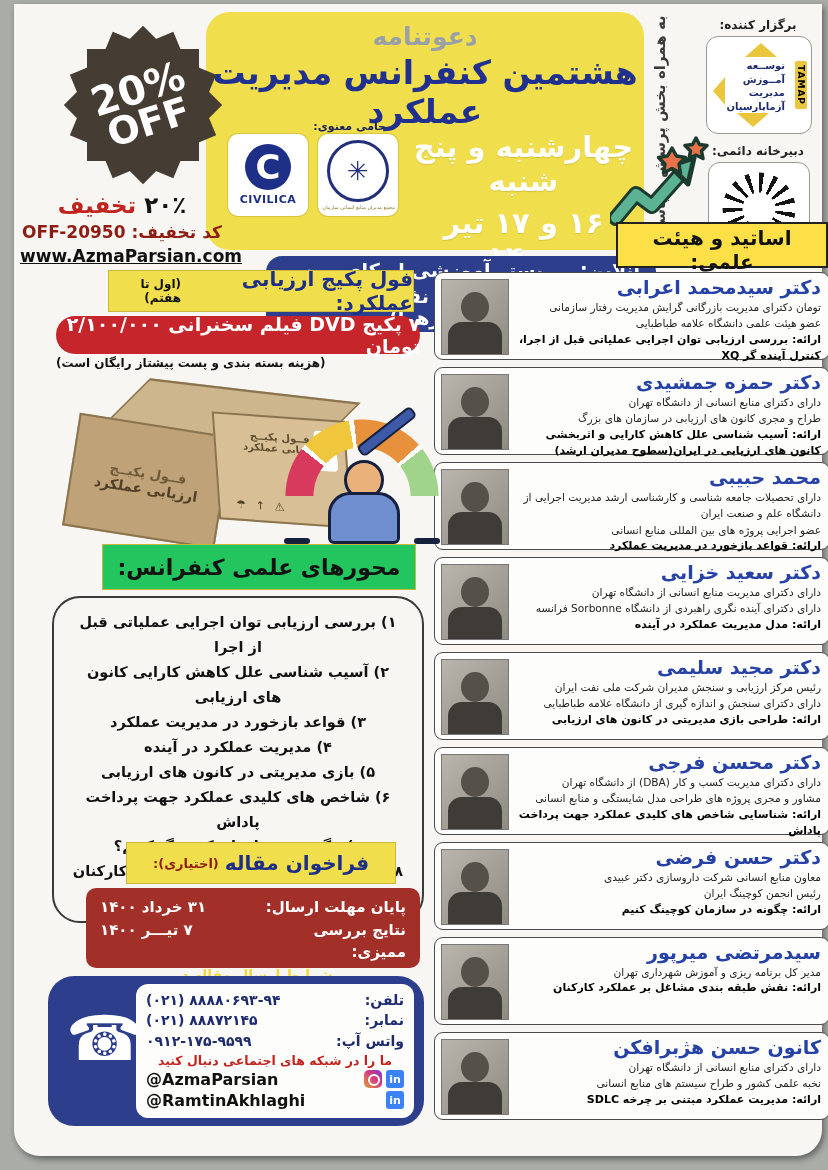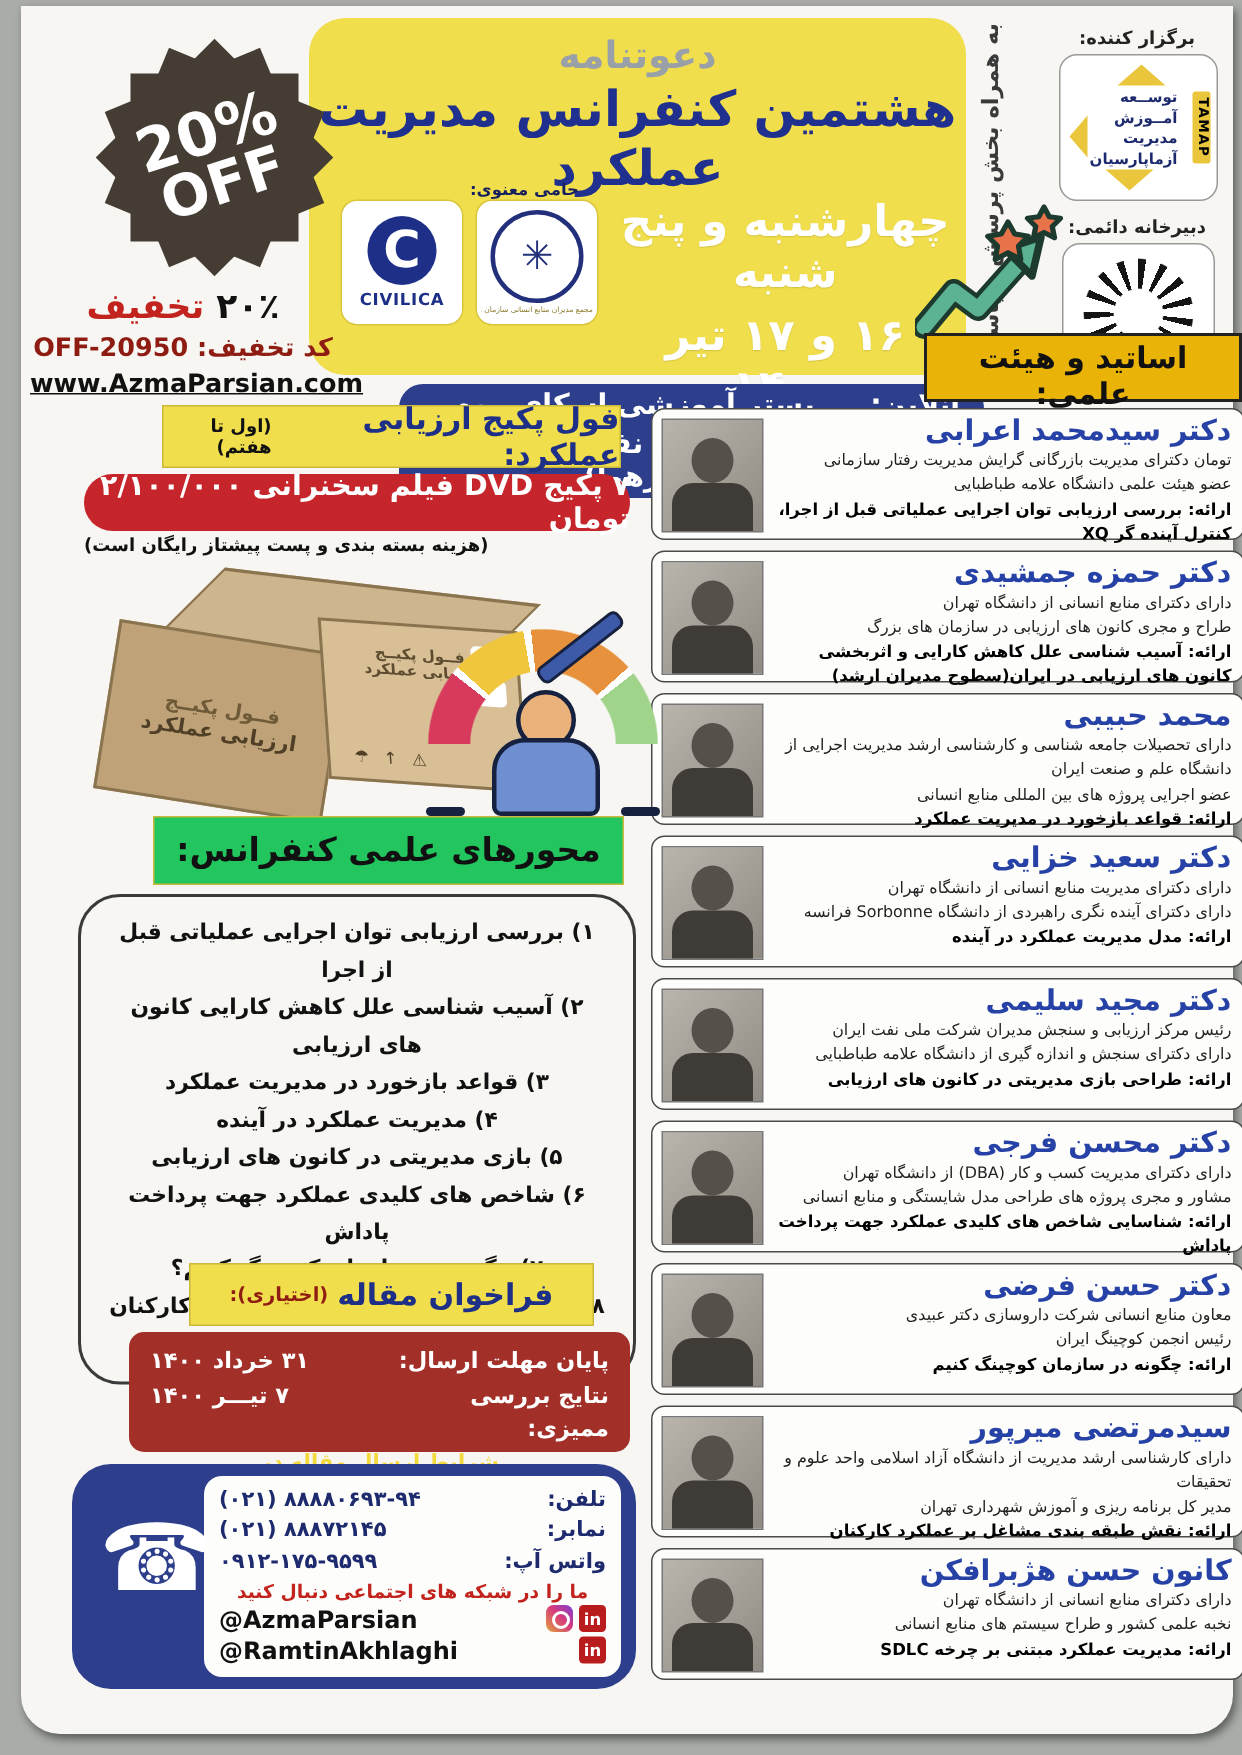--- a/index.html
+++ b/index.html
@@ -99,21 +99,21 @@
   .venue-box{
     left:252px;top:252px;width:390px;height:76px;background:#2c3e8c;border-radius:16px;
     color:#fff;display:flex;flex-direction:column;justify-content:center;gap:4px;padding:0 16px;box-sizing:border-box;
   }
   .venue-row{display:flex;font-size:19px;font-weight:bold;}
   .venue-row .lbl{width:78px;}
   .venue-row .val{flex:1;text-align:center;}
 
   
   .fac-head{
-    left:602px;top:218px;width:212px;height:46px;background:#eab308;border:2px solid #222;
+    left:602px;top:218px;width:212px;height:46px;background:#fde047;border:2px solid #222;
     text-align:center;box-sizing:border-box;
   }
   .fac-head .h{font-size:20px;font-weight:bold;color:#111;line-height:1.2;margin-top:2px;}
   .fac-head .s{font-size:10px;color:#333;line-height:1;}
 
   
   .speakers{left:420px;top:268px;width:396px;display:flex;flex-direction:column;gap:7px;}
   .card{
     position:relative;height:88px;border:1.5px solid #4a4a4a;border-radius:9px;background:#fdfdfb;
     box-sizing:border-box;
@@ -232,21 +232,21 @@
   .c-social-note{font-size:12.5px;font-weight:bold;color:#c2231d;text-align:center;margin-top:2px;}
   .c-handle{display:flex;align-items:center;justify-content:space-between;direction:ltr;margin-top:2px;}
   .c-handle .h{font-size:16px;font-weight:bold;color:#111;}
   .icons{display:flex;gap:4px;}
   .ig{
     width:18px;height:18px;border-radius:5px;
     background:linear-gradient(45deg,#e2a23c,#d63b7c 55%,#7c3bd6);position:relative;
   }
   .ig::after{content:"";position:absolute;left:4px;top:4px;width:8px;height:8px;border:2px solid #fff;border-radius:50%;}
   .li{
-    width:18px;height:18px;border-radius:3px;background:#b91c1c;color:#fff;
+    width:18px;height:18px;border-radius:3px;background:#3b82f6;color:#fff;
     font-size:11px;font-weight:bold;display:flex;align-items:center;justify-content:center;
   }
 </style>
 </head>
 <body>
 
 <div class="page">
 
   <div class="abs yellow-head rtl">
     <div class="invitation">دعوتنامه</div>
@@ -448,21 +448,20 @@
         </div>
       </div>
 
       <div class="card">
         <div class="photo">
           <div class="head"></div>
           <div class="torso"></div>
         </div>
         <div class="txt rtl">
           <div class="sp-name">سیدمرتضی میرپور</div>
-          <div class="sp-line">دارای کارشناسی ارشد مدیریت از دانشگاه آزاد اسلامی واحد علوم و تحقیقات</div>
           <div class="sp-line">مدیر کل برنامه ریزی و آموزش شهرداری تهران</div>
           <div class="sp-pres">
             <span class="plbl">ارائه:</span>
             <span>نقش طبقه بندی مشاغل بر عملکرد کارکنان</span>
           </div>
         </div>
       </div>
 
       <div class="card">
         <div class="photo">

